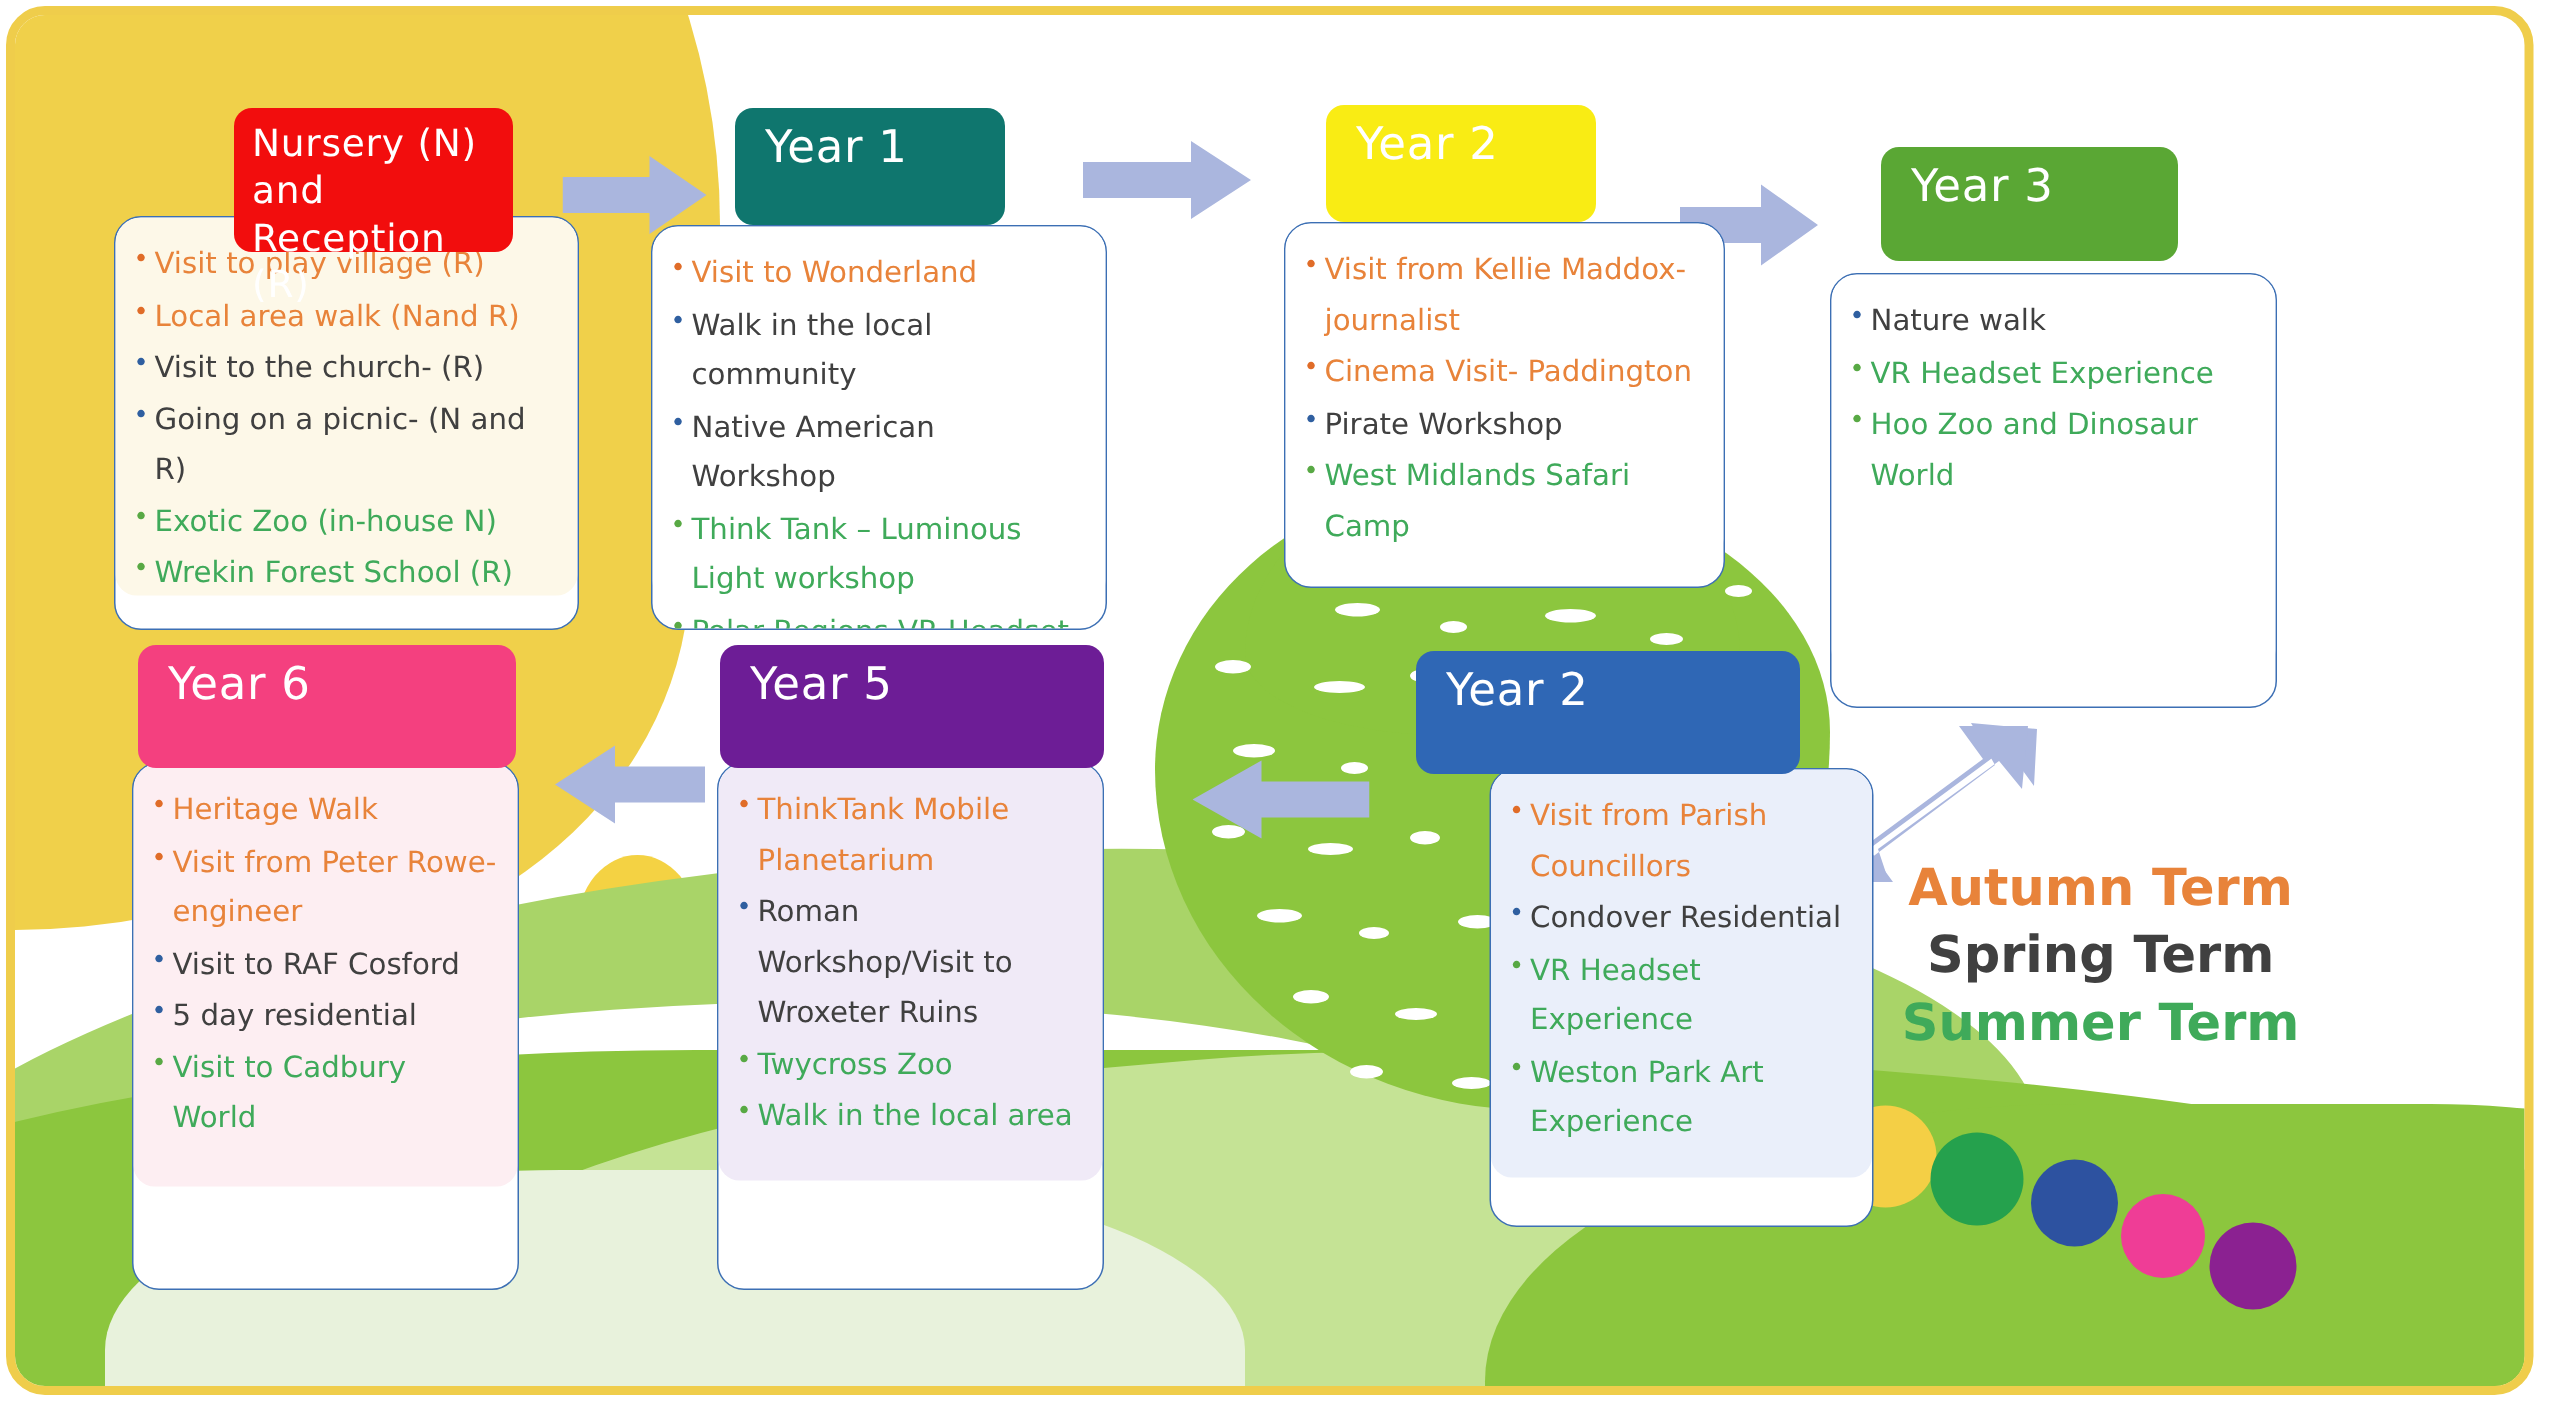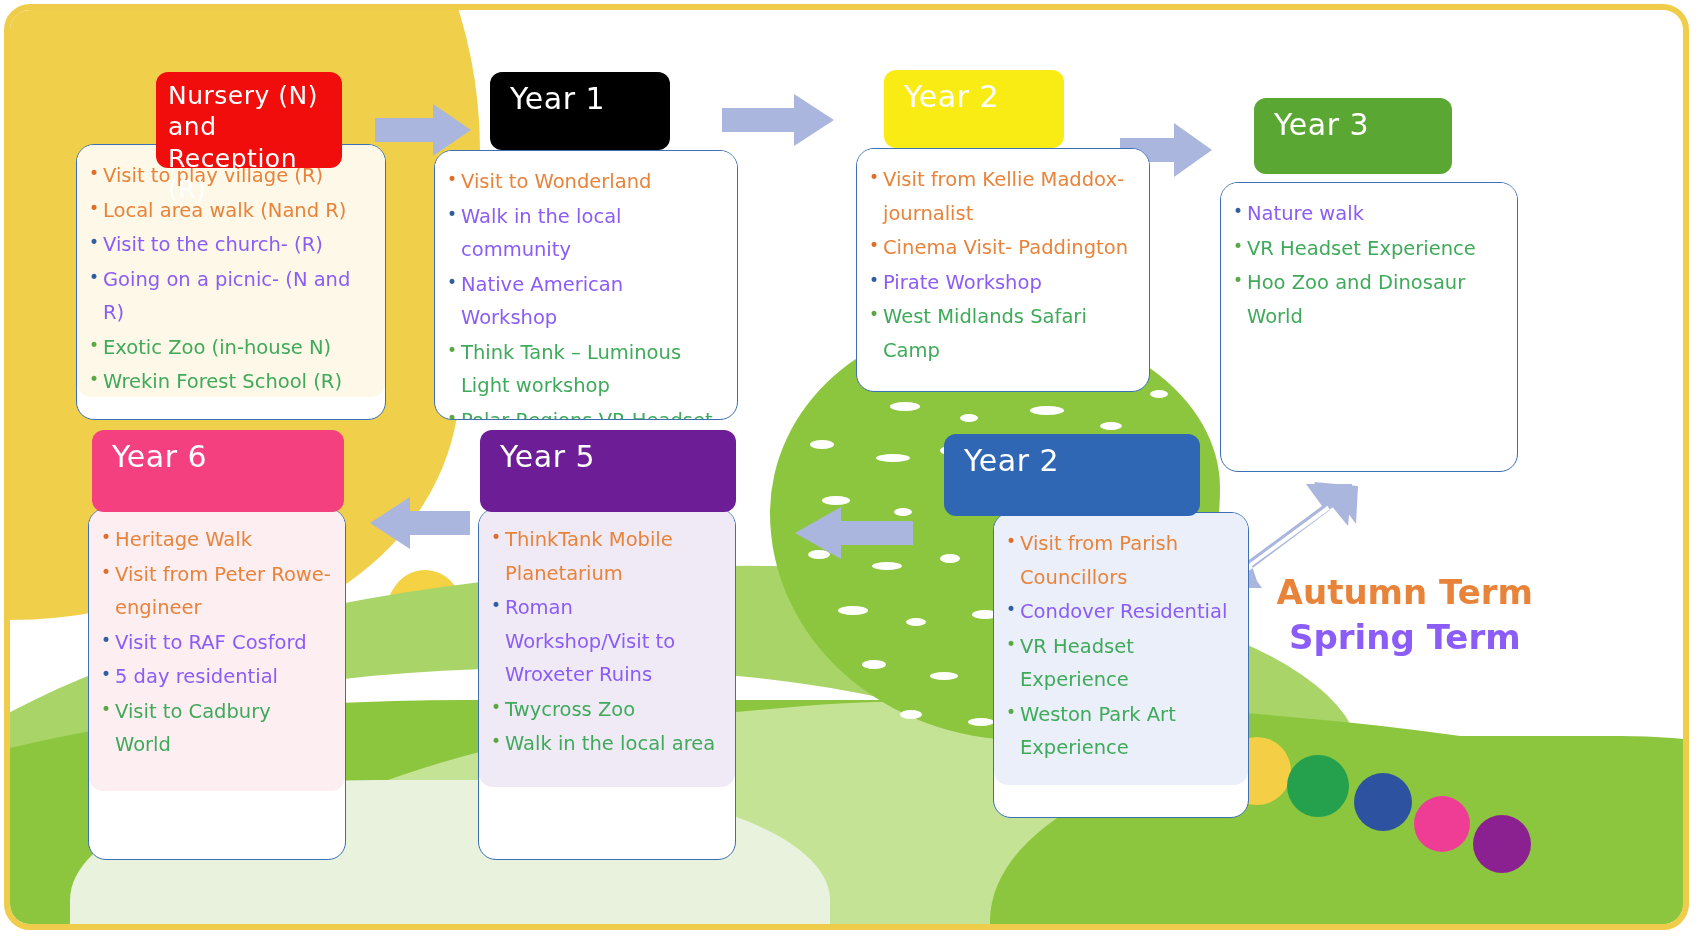--- a/index.html
+++ b/index.html
@@ -58,21 +58,21 @@
   .card-header.two-line{font-size:25px;line-height:1.25;padding-top:8px;}
   .card-body{position:absolute;border:1.6px solid #3c6fb4;border-radius:18px;
       background:#ffffff;box-sizing:border-box;z-index:4;overflow:hidden;}
   .card-tint{position:absolute;left:0;top:0;right:0;border-radius:14px;}
   .card-list{position:relative;list-style:none;margin:0;padding:14px 14px 10px 26px;z-index:2;}
   .card-list li{position:relative;font-size:19.5px;line-height:1.72;margin:0 0 1px 0;
       font-family:"DejaVu Sans",sans-serif;}
   .card-list li::before{content:"\2022";position:absolute;left:-14px;top:0;font-size:17px;}
   .t-autumn{color:#e8833a;}
   .t-autumn::before{color:#e06c28;}
-  .t-spring{color:#8b5cf6;}
+  .t-spring{color:#404040;}
   .t-spring::before{color:#2f5fa0;}
   .t-summer{color:#3faa5a;}
   .t-summer::before{color:#58a944;}
 
   
   #legend{position:absolute;right:150px;top:560px;text-align:center;z-index:20;font-weight:bold;}
   #legend div{font-size:34px;line-height:1.32;font-family:"DejaVu Sans",sans-serif;}
 </style>
 </head>
 <body>
@@ -188,21 +188,21 @@
             <li class="t-autumn">Local area walk (Nand R)</li>
             <li class="t-spring">Visit to the church- (R)</li>
             <li class="t-spring">Going on a picnic- (N and R)</li>
             <li class="t-summer">Exotic Zoo (in-house N)</li>
             <li class="t-summer">Wrekin Forest School (R)</li>
           </ul>
       </div>
     </div>
 
     <div class="card">
-      <div class="card-header" style="left: 480px; top: 62px; width: 180px; height: 78px; background: #000000;">
+      <div class="card-header" style="left: 480px; top: 62px; width: 180px; height: 78px; background: #0f766e;">
         <span>Year 1</span>
       </div>
       <div class="card-body" style="left:424px;top:140px;width:304px;height:270px;">
         <div class="card-tint" id="tint-year1" style="height: 250px; background: rgb(255, 255, 255);"></div>
         <ul class="card-list" id="list-year1">
             <li class="t-autumn">Visit to Wonderland</li>
             <li class="t-spring">Walk in the local community</li>
             <li class="t-spring">Native American Workshop</li>
             <li class="t-summer">Think Tank – Luminous Light workshop</li>
             <li class="t-summer">Polar Regions VR Headset experience</li>
@@ -281,18 +281,19 @@
             <li class="t-spring">Visit to RAF Cosford</li>
             <li class="t-spring">5 day residential</li>
             <li class="t-summer">Visit to Cadbury World</li>
           </ul>
       </div>
     </div>
 
     <div id="legend">
       <div class="t-autumn">Autumn Term</div>
       <div class="t-spring">Spring Term</div>
+      <div class="t-summer">Summer Term</div>
     </div>
 
   </div>
 
   <div id="frame-border"></div>
 </div>
 
 </body></html>

